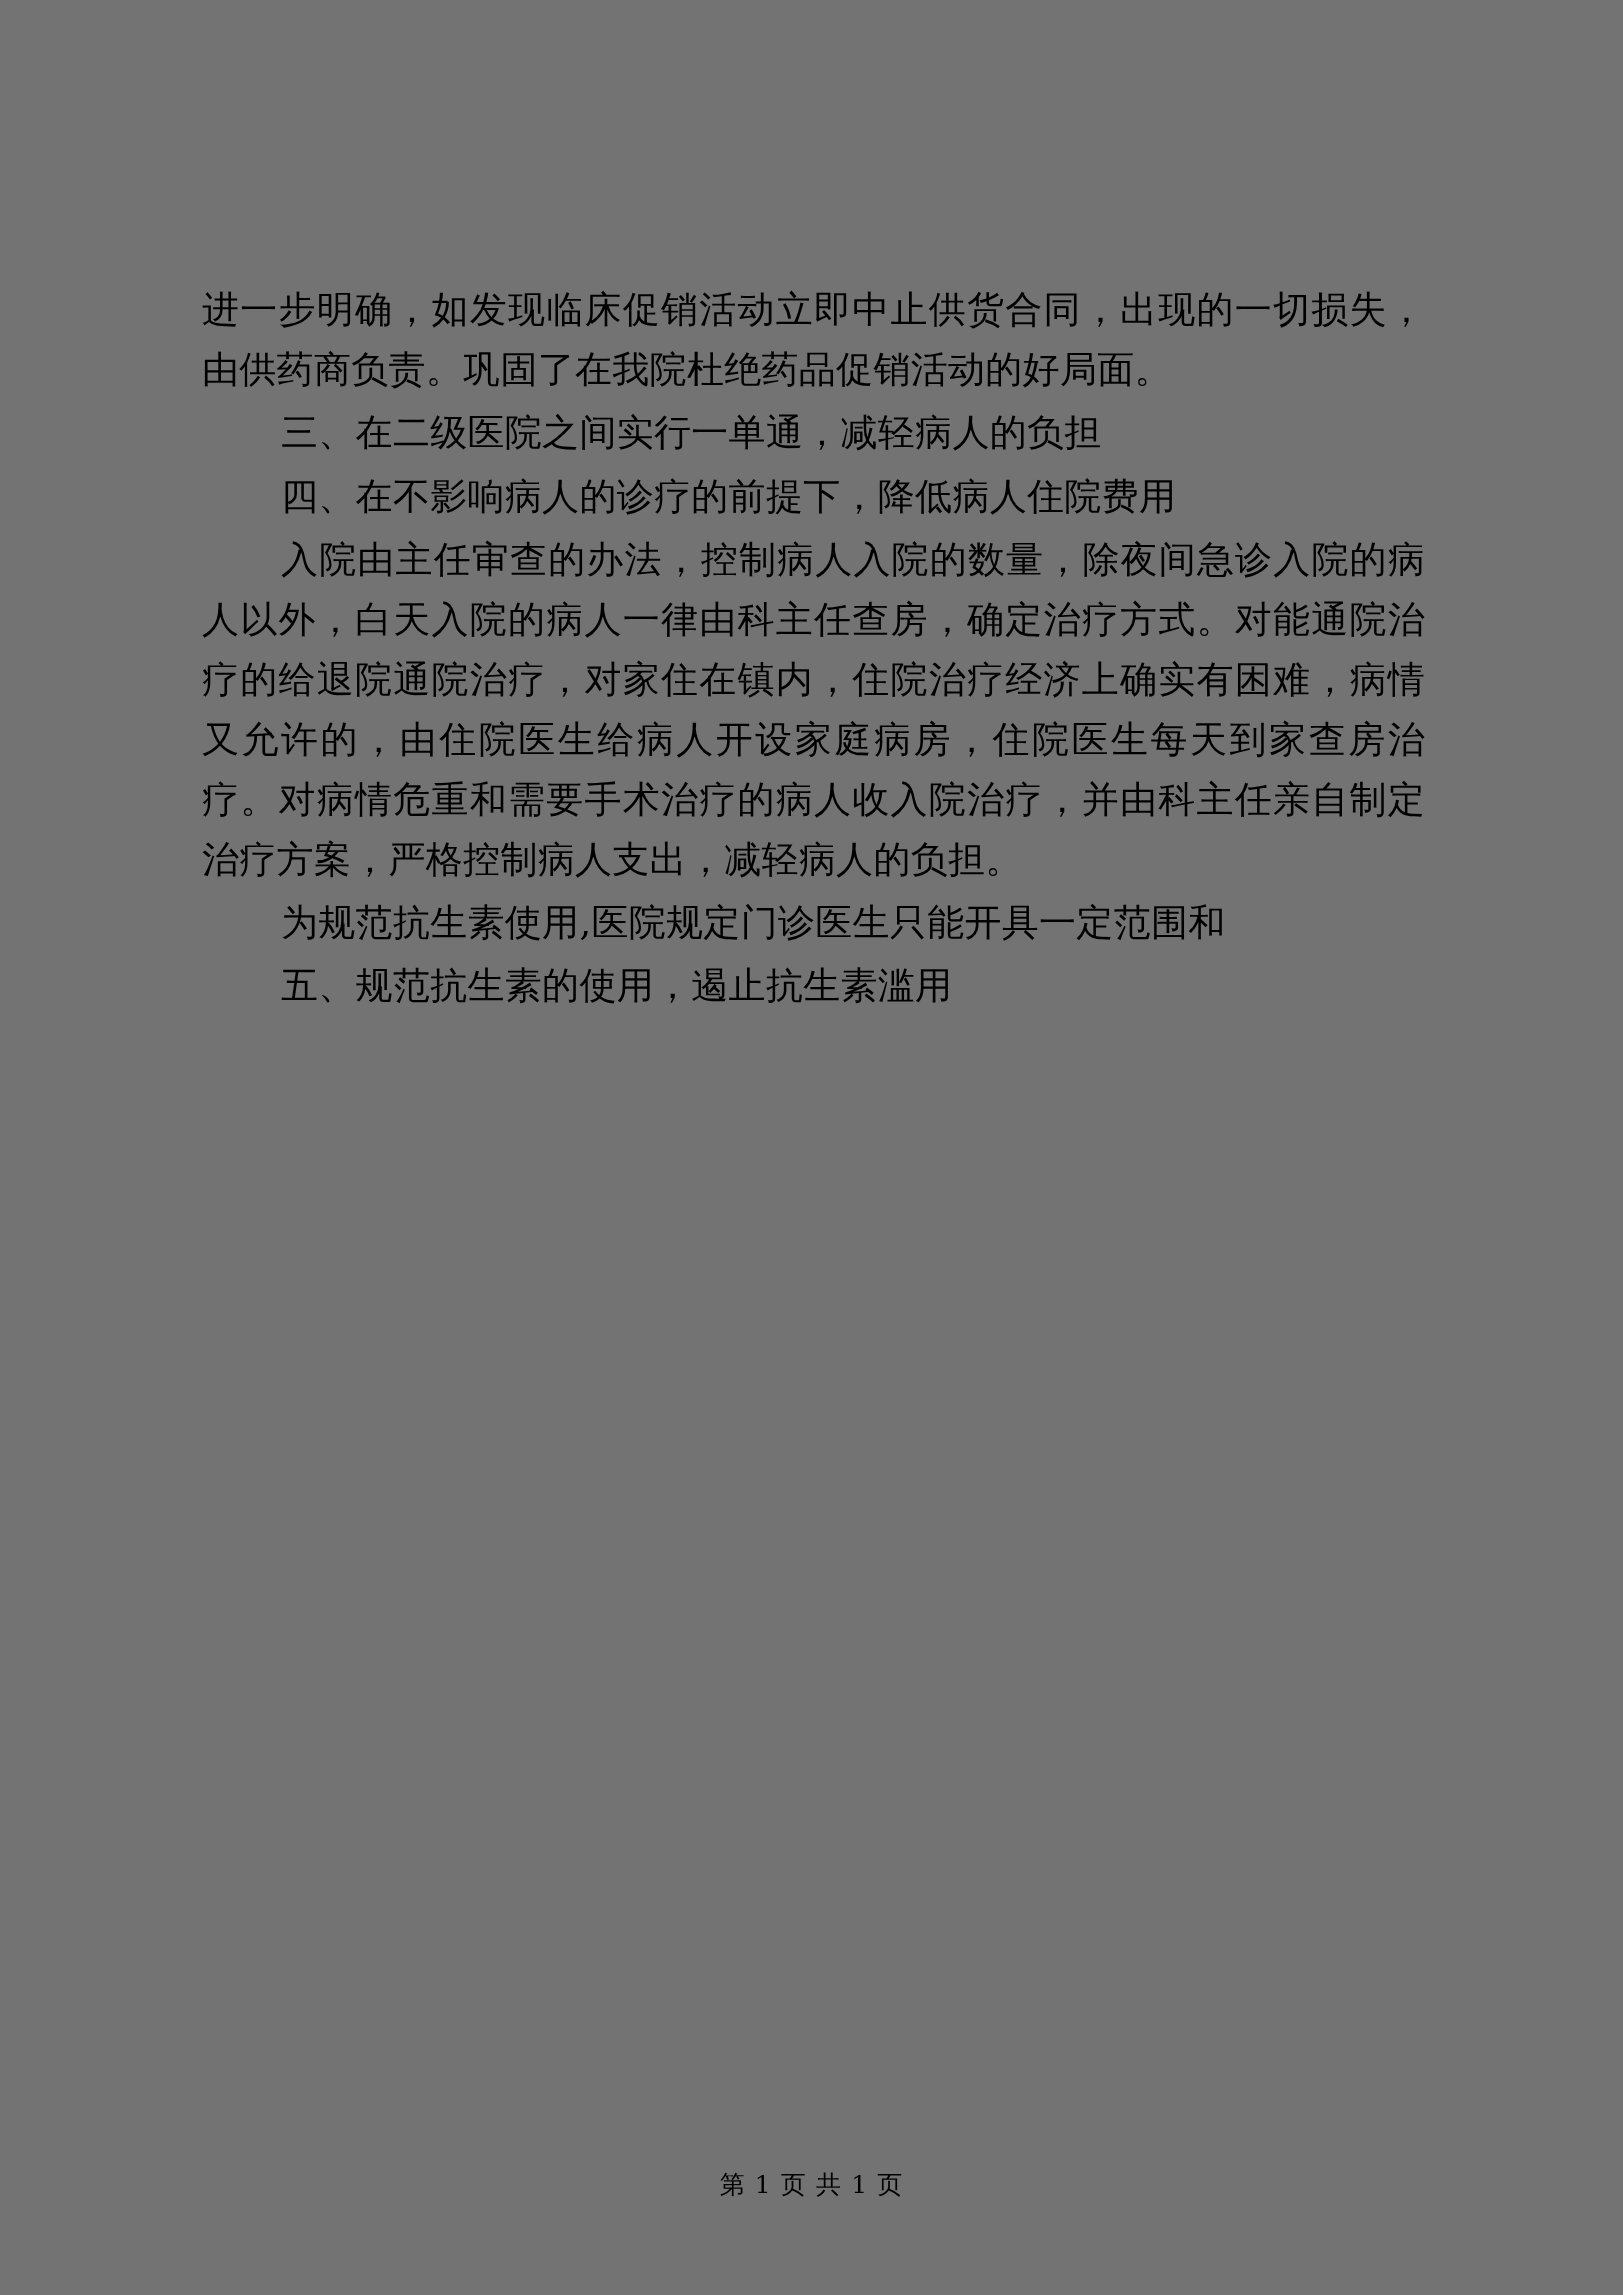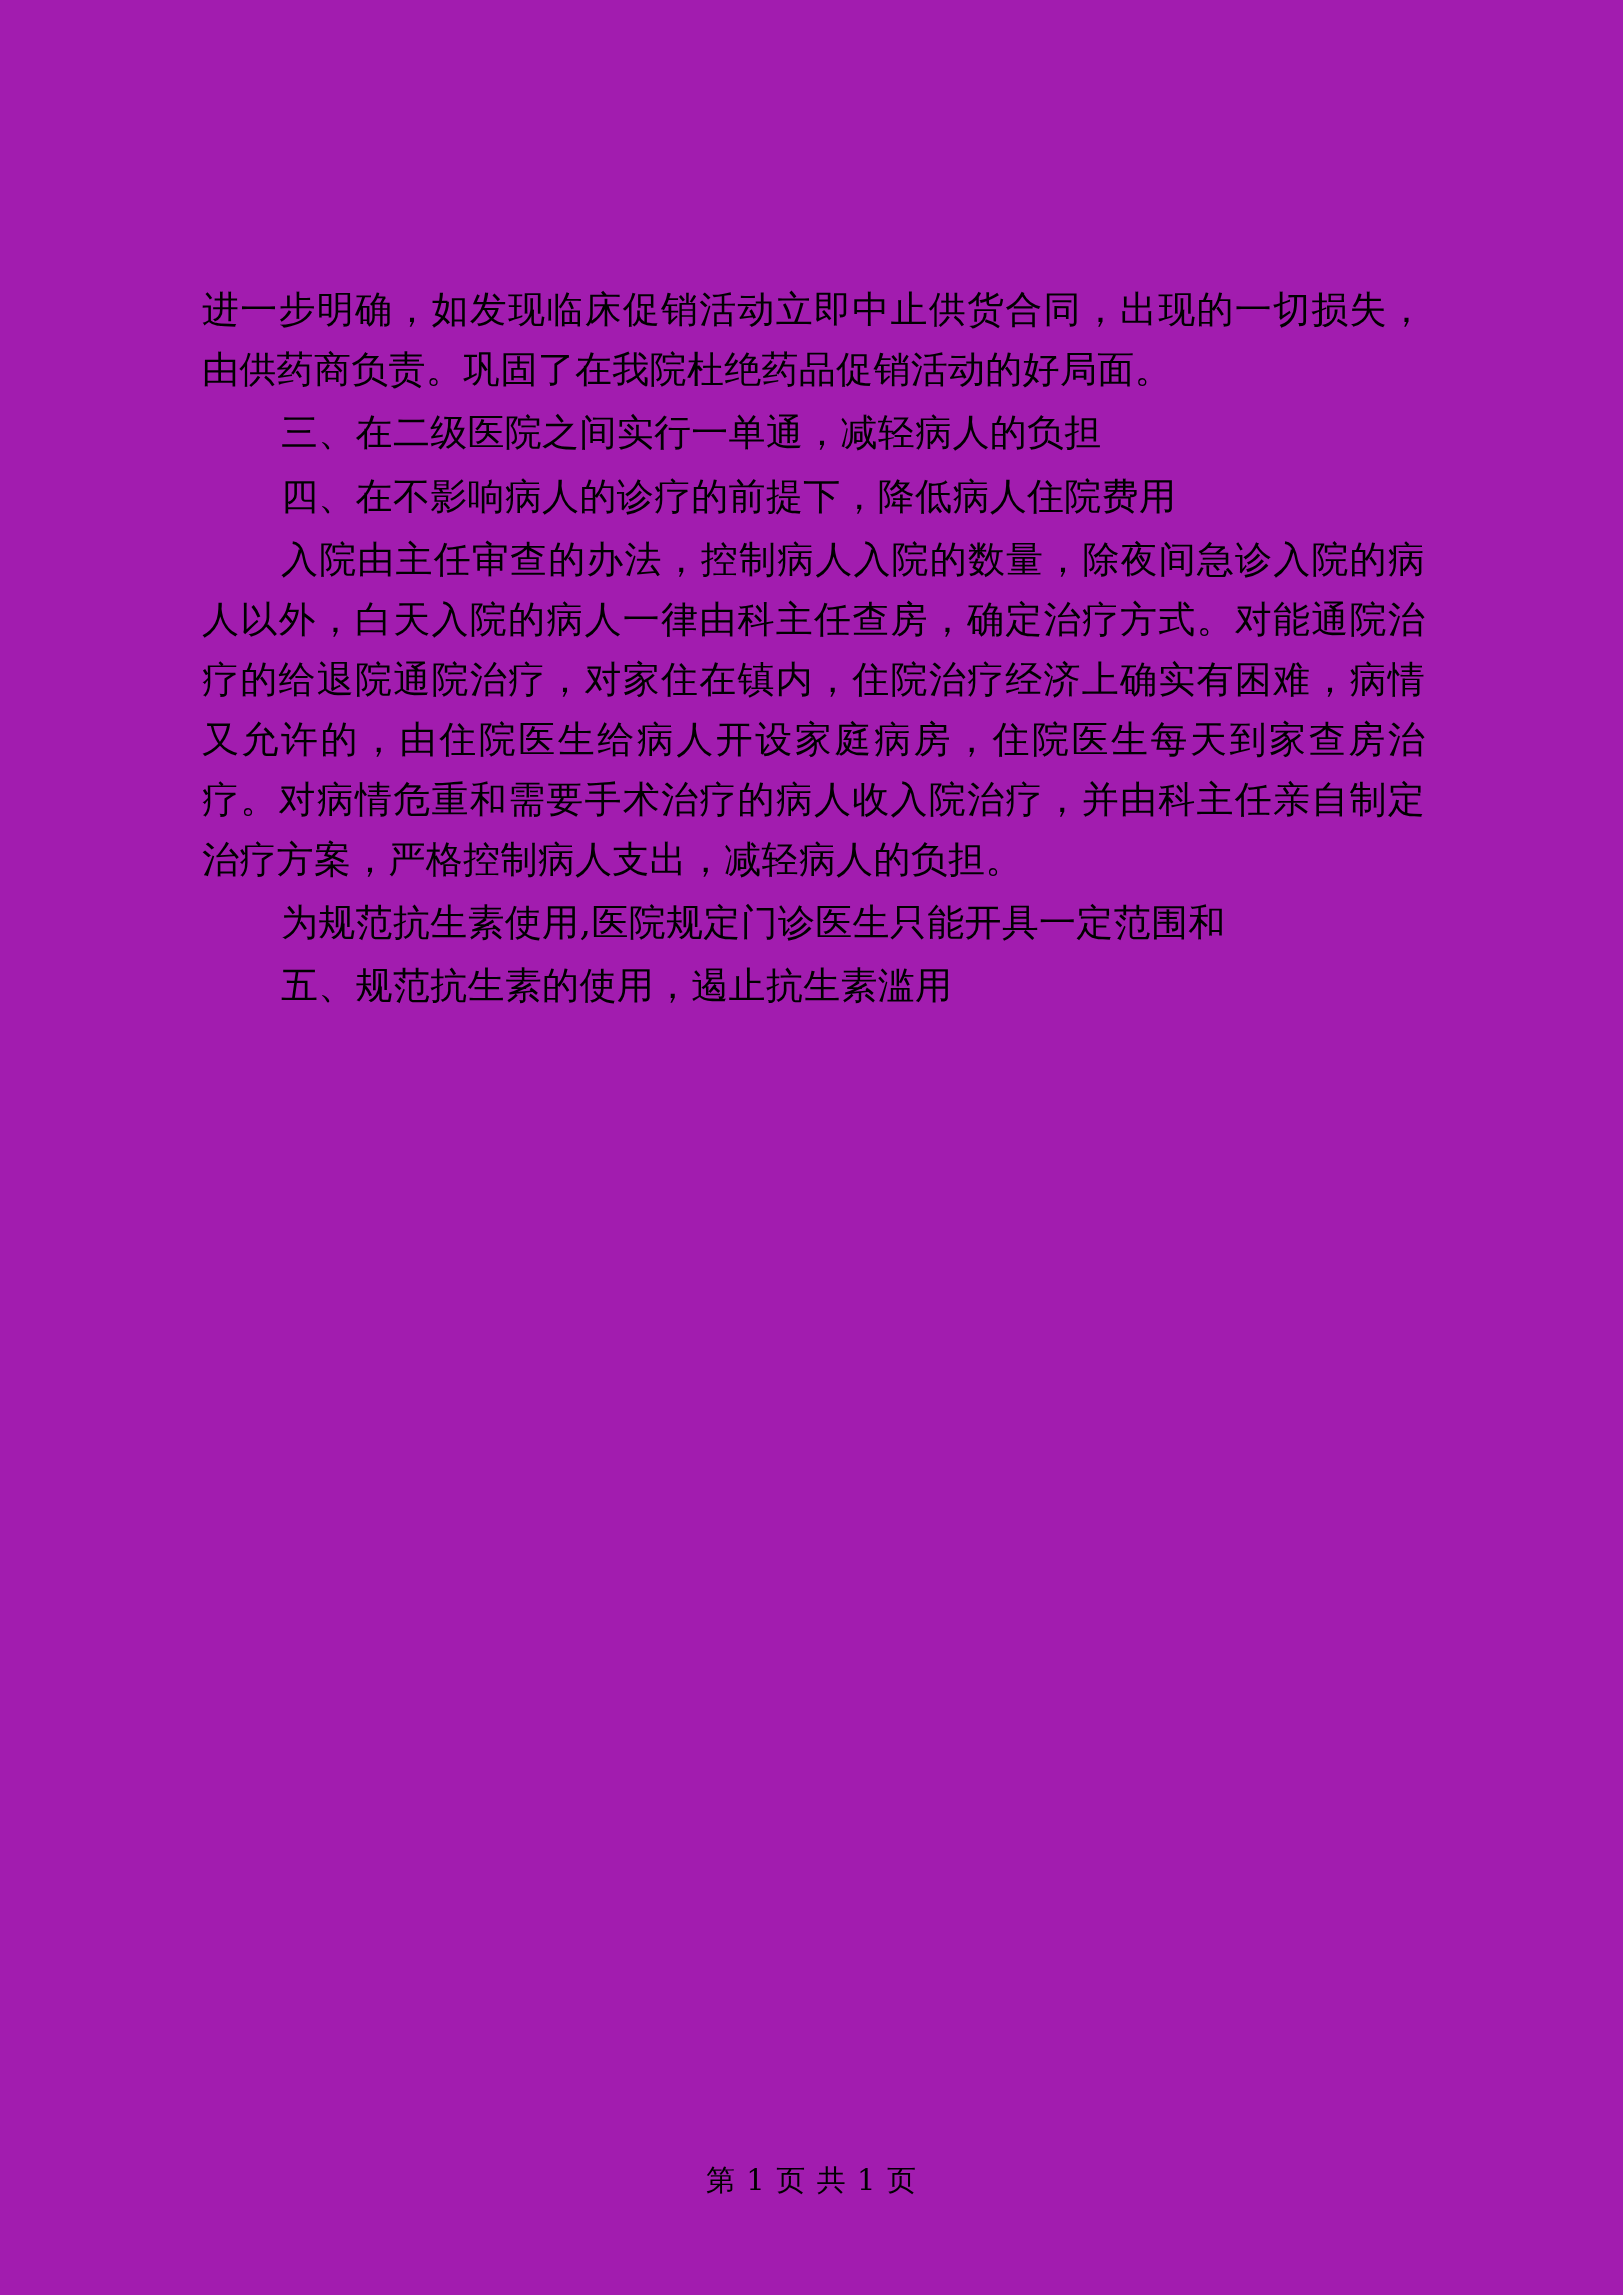--- a/index.html
+++ b/index.html
@@ -8,21 +8,21 @@
     background: #ffffff;
   }
   body {
     font-family: "DejaVu Serif", "Liberation Serif", serif;
     color: #000000;
   }
   .page {
     position: relative;
     width: 1623px;
     height: 2295px;
-    background: #a21caf;
+    background: #737373;
     box-sizing: border-box;
     overflow: hidden;
   }
   .content {
     position: absolute;
     left: 202px;
     top: 280px;
     width: 1223px;
   }
   .para {
@@ -36,21 +36,21 @@
   }
   .indent {
     text-indent: 79px;
   }
   .footer {
     position: absolute;
     left: 0;
     right: 0;
     bottom: 94px;
     text-align: center;
-    font-size: 29px;
+    font-size: 25px;
     letter-spacing: 1.1px;
     color: #000000;
   }
 </style>
 </head>
 <body>
 
 <div class="page">
   <div class="content">
     <p class="para">进一步明确，如发现临床促销活动立即中止供货合同，出现的一切损失，由供药商负责。巩固了在我院杜绝药品促销活动的好局面。</p>

